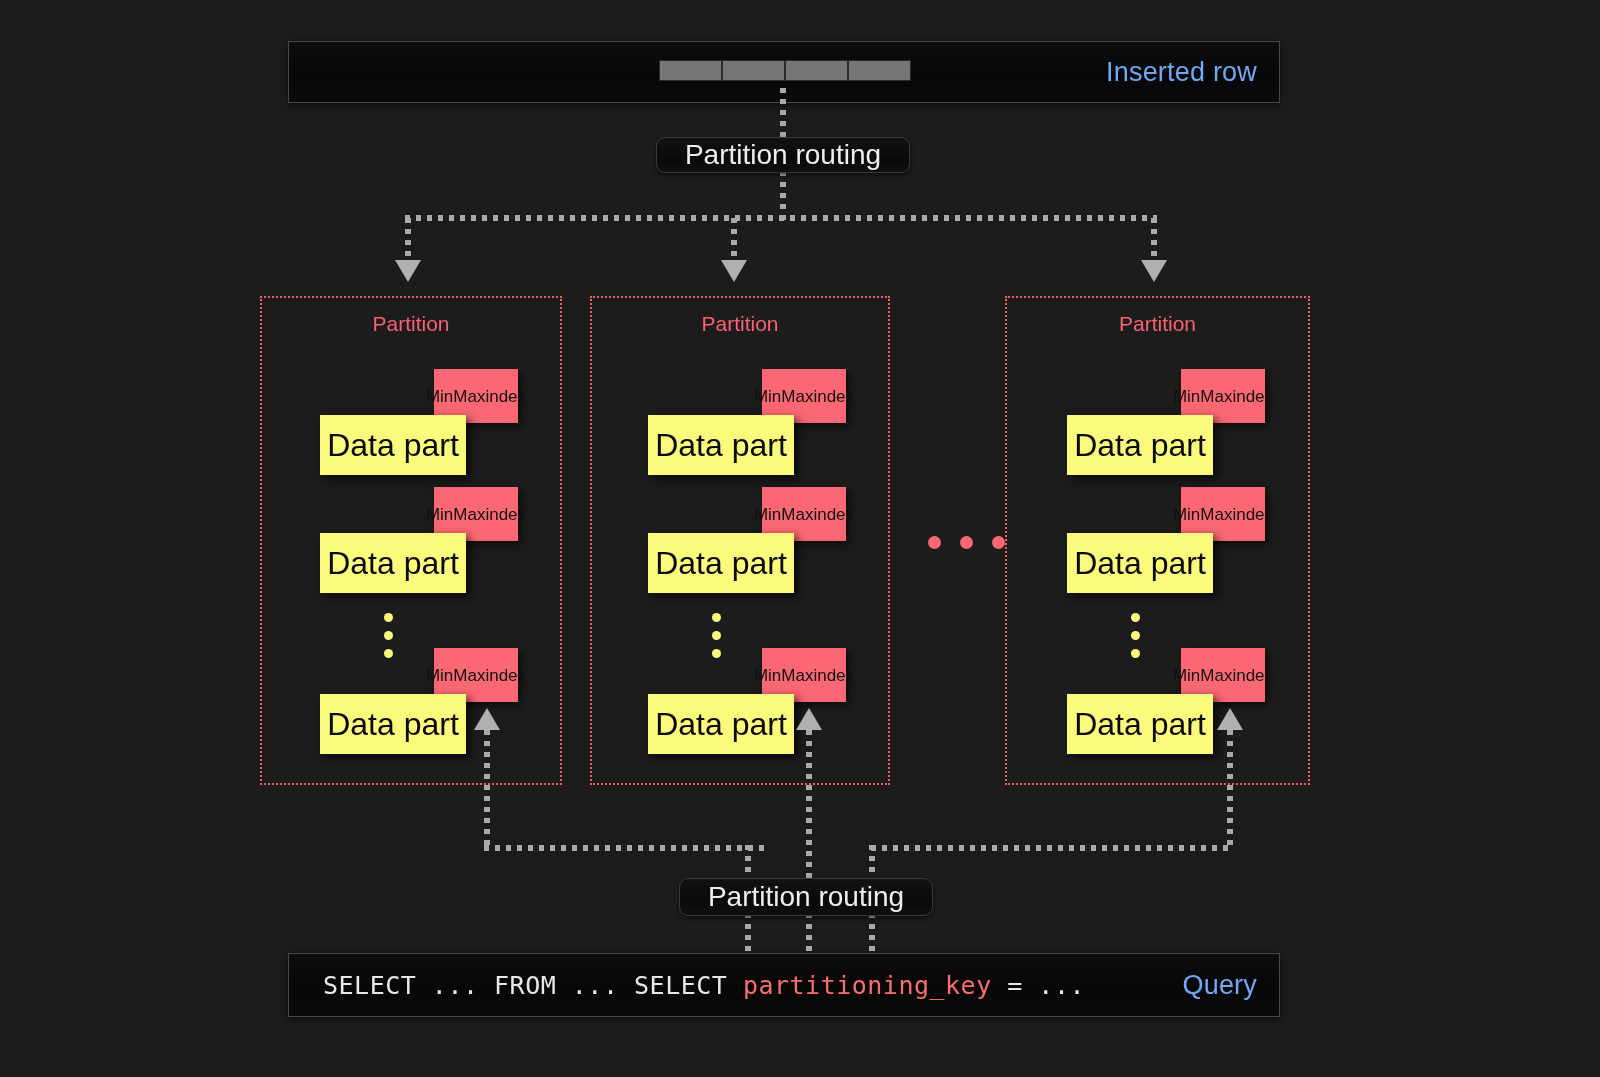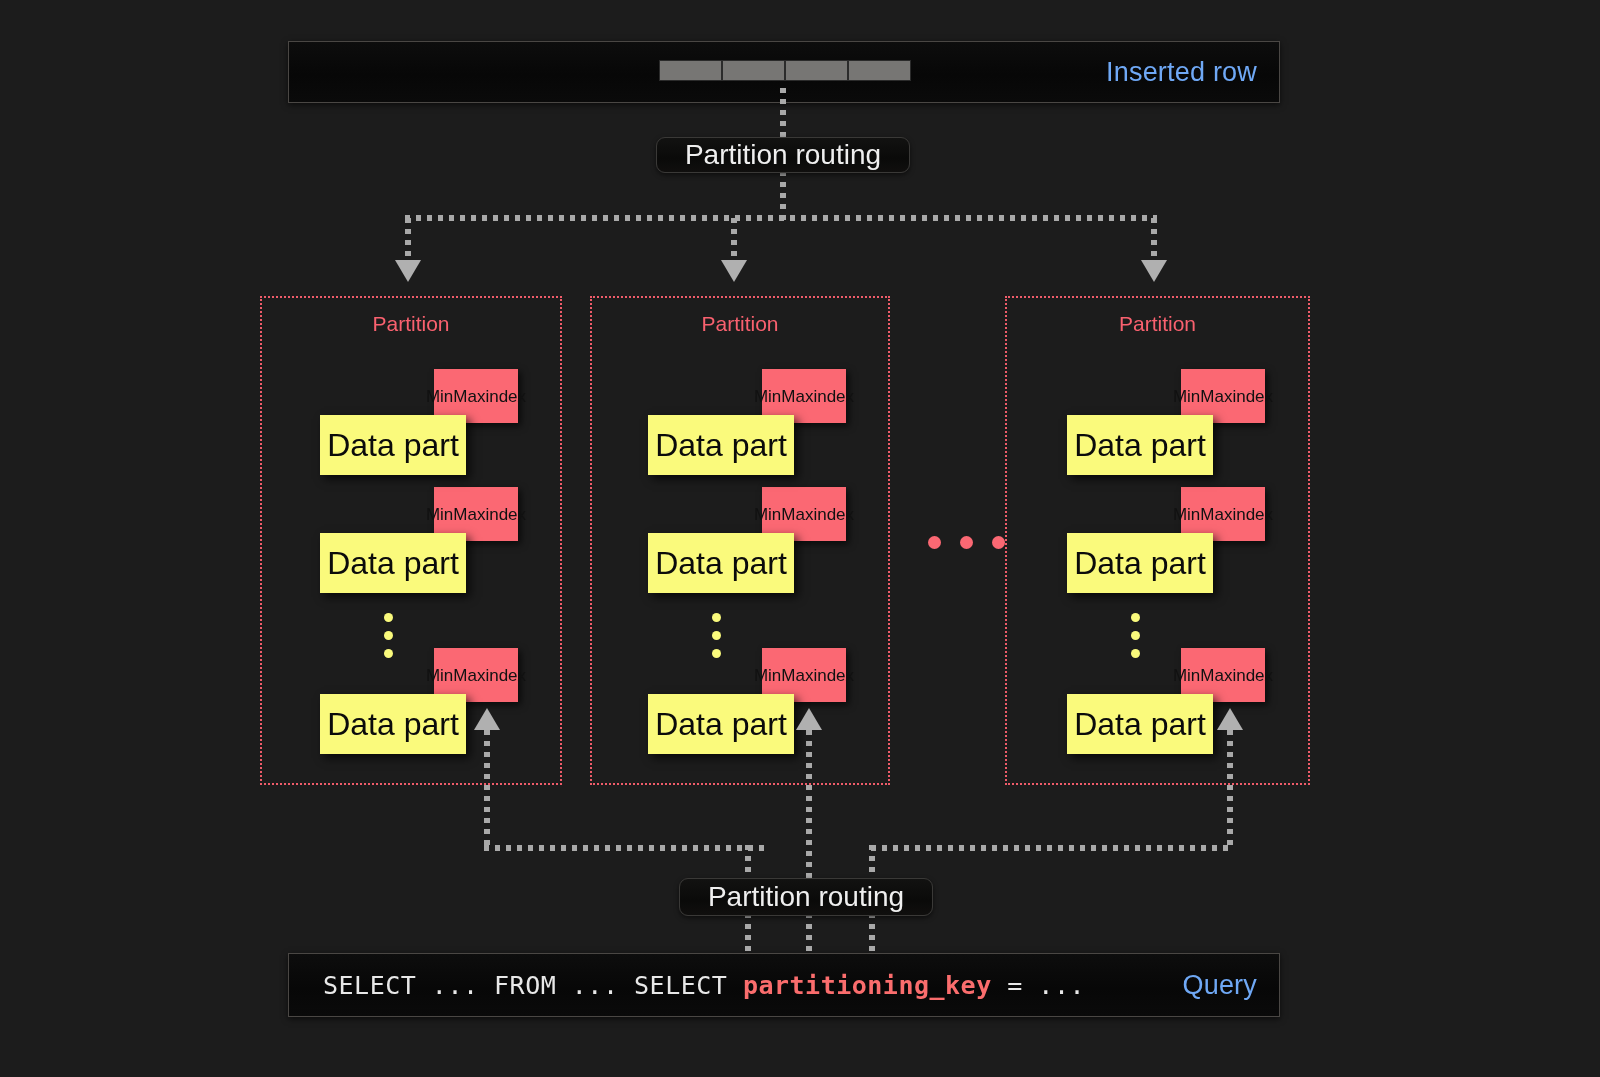--- a/index.html
+++ b/index.html
@@ -59,21 +59,21 @@
     position: absolute;
     left: 34px;
     top: 50%;
     transform: translateY(-50%);
     font-family: "DejaVu Sans Mono", "Liberation Mono", monospace;
     font-size: 25px;
     color: #e8e8e8;
     white-space: pre;
     letter-spacing: 0.5px;
   }
-  .sql .kw-red { color: #fa6d6d; font-weight: bold; }
+  .sql .kw-red { color: #fa6d6d; }
 
   
   .pill {
     position: absolute;
     box-sizing: border-box;
     border-radius: 9px;
     border: 1px solid #3a3937;
     background: linear-gradient(180deg, #121211 0%, #0a0a09 60%, #100f0e 100%);
     color: #efefef;
     font-size: 28px;

